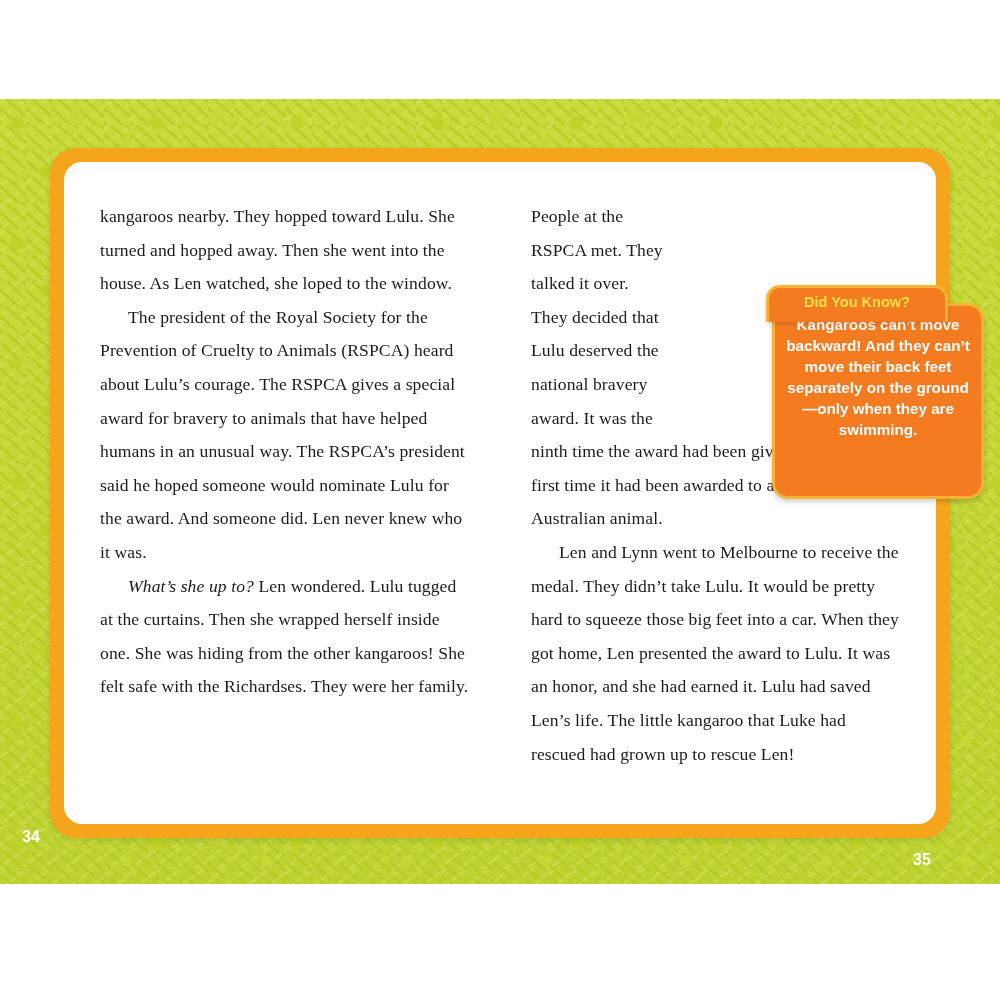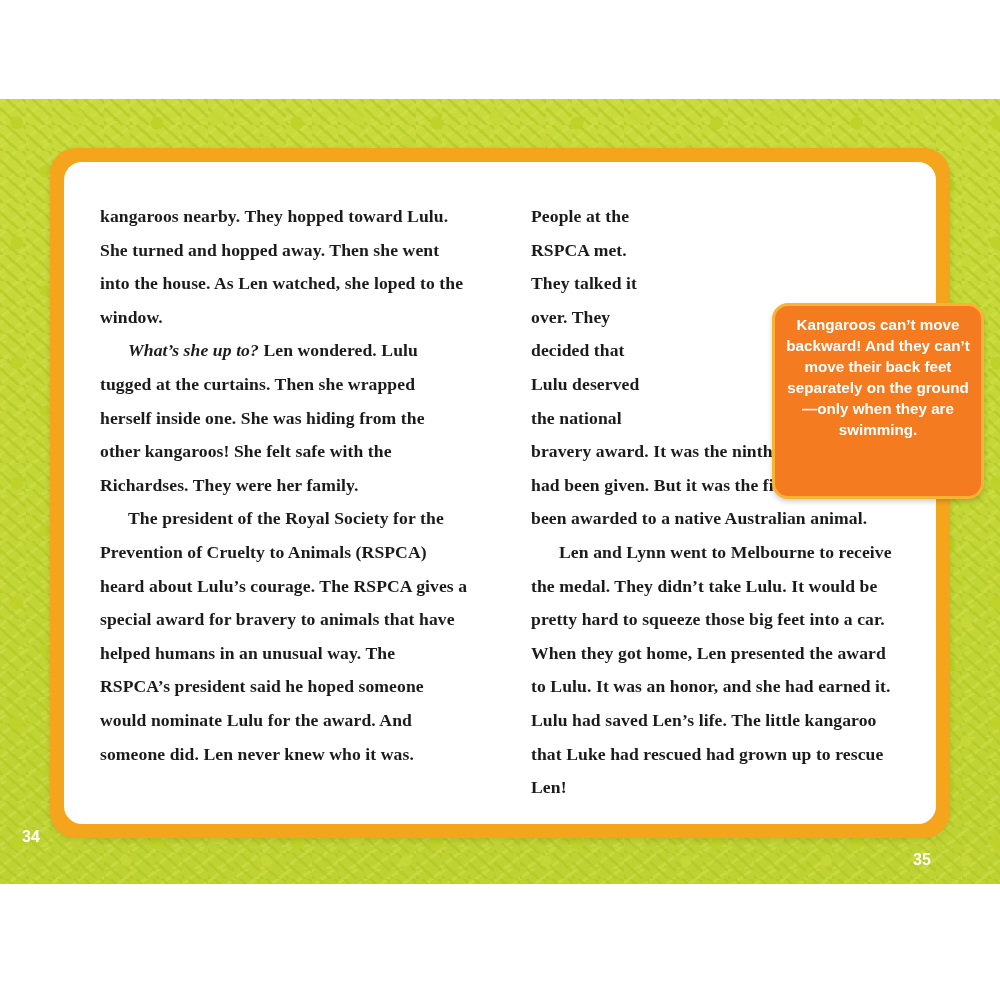--- a/index.html
+++ b/index.html
@@ -69,21 +69,20 @@
     left: 100px;
     top: 200px;
     width: 800px;
     height: 600px;
     display: flex;
     gap: 62px;
   }
   .col {
     width: 369px;
     position: relative;
-    font-weight: bold;
   }
 
   .col p {
     margin: 0;
     font-size: 17.6px;
     line-height: 33.6px;
     color: #1b1b1b;
     text-align: left;
     letter-spacing: 0.1px;
   }
@@ -173,34 +172,37 @@
 <div id="page">
 
   <div class="spread"></div>
   <div class="frame"></div>
   <div class="paper"></div>
 
   <div class="columns">
 
     <div class="col">
       <p>kangaroos nearby. They hopped toward Lulu. She turned and hopped away. Then she went into the house. As Len watched, she loped to the window.</p>
+      <p class="indent">The president of the Royal Society for the Prevention of Cruelty to Animals (RSPCA) heard about Lulu’s courage. The RSPCA gives a special award for bravery to animals that have helped humans in an unusual way. The RSPCA’s president said he hoped someone would nominate Lulu for the award. And someone did. Len never knew who it was.</p>
       <p class="indent"><em>What’s she up to?</em><span> Len wondered. Lulu tugged at the curtains. Then she wrapped herself inside one. She was hiding from the other kangaroos! She felt safe with the Richardses. They were her family.</span></p>
-      <p class="indent">The president of the Royal Society for the Prevention of Cruelty to Animals (RSPCA) heard about Lulu’s courage. The RSPCA gives a special award for bravery to animals that have helped humans in an unusual way. The RSPCA’s president said he hoped someone would nominate Lulu for the award. And someone did. Len never knew who it was.</p>
     </div>
 
     <div class="col">
       <div class="wrap-spacer"></div>
       <p>People at the RSPCA met. They talked it over. They decided that Lulu deserved the national bravery award. It was the ninth time the award had been given. But it was the first time it had been awarded to a native Australian animal.</p>
       <p class="indent">Len and Lynn went to Melbourne to receive the medal. They didn’t take Lulu. It would be pretty hard to squeeze those big feet into a car. When they got home, Len presented the award to Lulu. It was an honor, and she had earned it. Lulu had saved Len’s life. The little kangaroo that Luke had rescued had grown up to rescue Len!</p>
     </div>
 
   </div>
 
   <div class="dyk">
     <div class="dyk-body">
       <div class="dyk-text">Kangaroos can’t move backward! And they can’t move their back feet separately on the ground—only when they are swimming.</div>
     </div>
+    <div class="dyk-tab">
+      <div class="dyk-tab-label">Did You Know?</div>
+    </div>
   </div>
 
   <div class="folio left">34</div>
   <div class="folio right">35</div>
 
 </div>
 
 </body></html>

